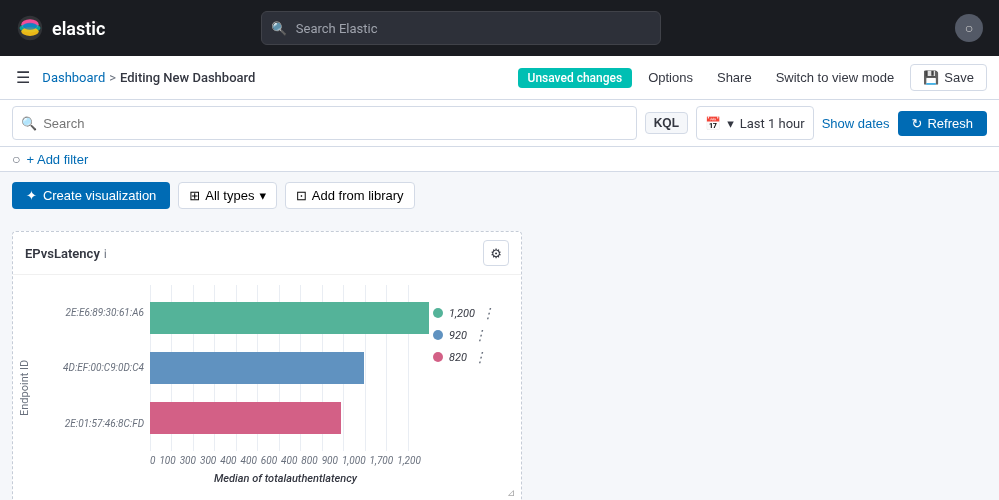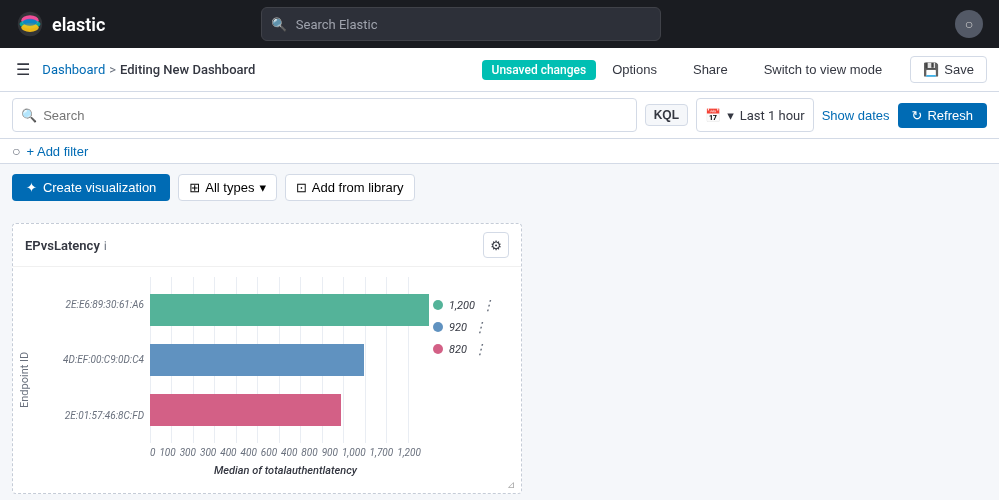--- a/index.html
+++ b/index.html
@@ -1,21 +1,21 @@
 <!DOCTYPE html>
 <html><head>
   <meta charset="utf-8">
   <style>
     * { box-sizing: border-box; margin: 0; padding: 0; }
     body { font-family: -apple-system, BlinkMacSystemFont, 'Segoe UI', Roboto, sans-serif; font-size: 13px; background: #f5f7fa; color: #343741; }
 
     
     .top-nav {
       background: #1a1c21;
-      height: 48px;
+      height: 56px;
       display: flex;
       align-items: center;
       padding: 0 16px;
       gap: 16px;
     }
     .elastic-logo {
       display: flex;
       align-items: center;
       gap: 8px;
       color: white;
@@ -95,21 +95,21 @@
       color: white;
       padding: 3px 10px;
       border-radius: 4px;
       font-size: 12px;
       font-weight: 500;
       margin-left: auto;
     }
     .btn-group-right {
       display: flex;
       align-items: center;
-      gap: 20px;
+      gap: 8px;
       justify-content: space-between;
     }
     .btn-text {
       background: none;
       border: none;
       cursor: pointer;
       color: #343741;
       font-size: 13px;
       padding: 4px 8px;
     }

